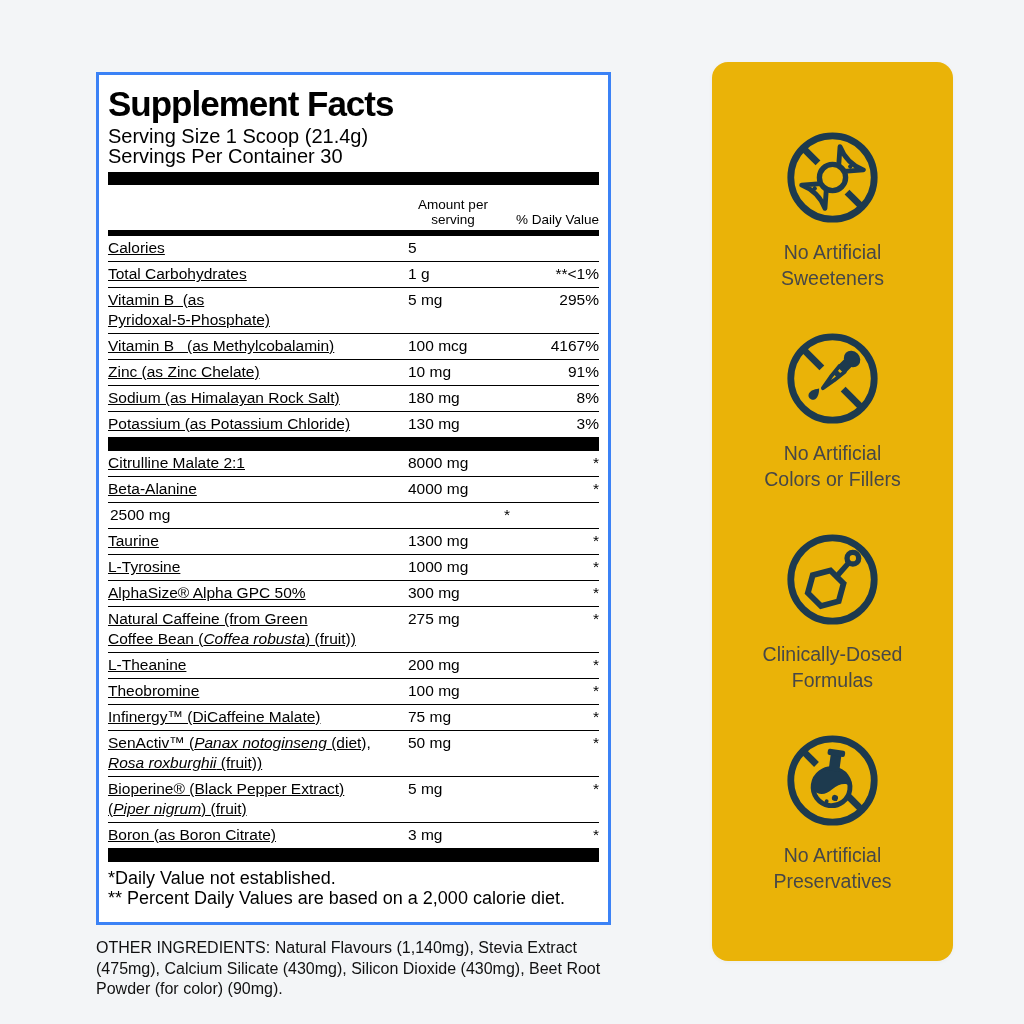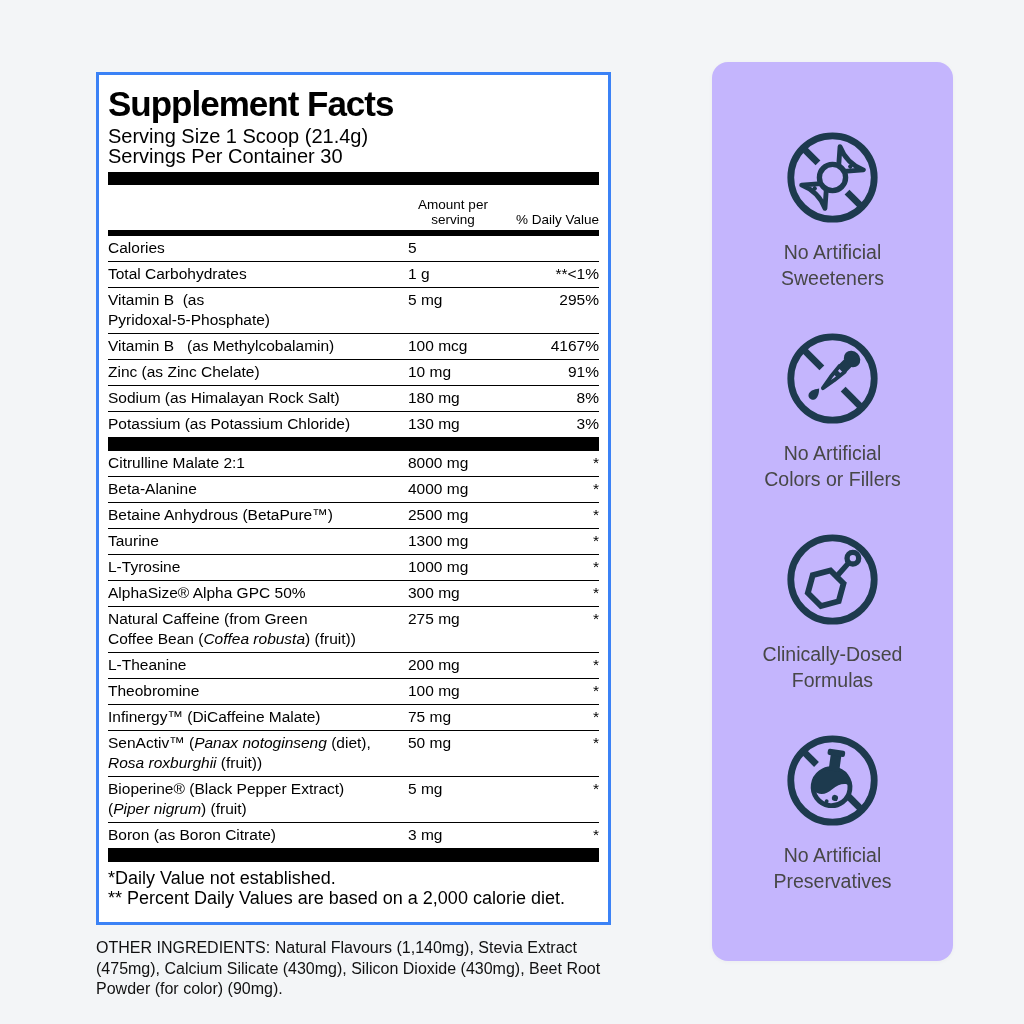--- a/index.html
+++ b/index.html
@@ -30,32 +30,32 @@
     font-size:13.5px; line-height:15px; padding:12px 0 3px 0;
   }
   .col-amount { text-align:center; }
   .col-dv { text-align:right; align-self:end; }
   .row {
     display:grid; grid-template-columns:298px 104px 1fr;
     border-bottom:1.5px solid #000;
     padding:2px 0 3px 0;
     font-size:15.5px; line-height:20px;
   }
-  .row .name .line { white-space:pre-wrap; }
+  .row .name .line { white-space:pre-wrap;text-decoration:underline; }
   .row .name .it { font-style:italic; }
   .row .amount { padding-left:2px; }
   .row .dv { text-align:right; }
   .footnotes { padding:6px 0 4px 0; font-size:18px; line-height:20px; }
   .other-ingredients {
     margin-top:13px; font-size:16px; line-height:20.5px; color:#111;
   }
   
   .badge-card {
     position:absolute; left:712px; top:62px; width:241px; height:899px;
-    background:#c4b5fd; border-radius:16px;
+    background:#eab308; border-radius:16px;
     box-shadow:0 1px 4px rgba(0,0,0,0.04);
     display:flex; flex-direction:column; align-items:center;
     justify-content:space-evenly; padding:28px 0;
   }
   .badge { display:flex; flex-direction:column; align-items:center; gap:13px; }
   .badge svg { width:97px; height:97px; color:var(--accent,#1d3a4e); }
   .badge-label {
     font-size:19.5px; line-height:26px; text-align:center;
     color:var(--badge-text,#474747);
   }
@@ -140,23 +140,20 @@
           <div class="dv">*</div>
         </div>
         <div class="row">
           <div class="name">
             <div class="line"><span>Beta-Alanine</span></div>
           </div>
           <div class="amount">4000 mg</div>
           <div class="dv">*</div>
         </div>
         <div class="row">
-          <div class="name">
-            <div class="line"><span>Betaine Anhydrous (BetaPure™)</span></div>
-          </div>
           <div class="amount">2500 mg</div>
           <div class="dv">*</div>
         </div>
         <div class="row">
           <div class="name">
             <div class="line"><span>Taurine</span></div>
           </div>
           <div class="amount">1300 mg</div>
           <div class="dv">*</div>
         </div>

